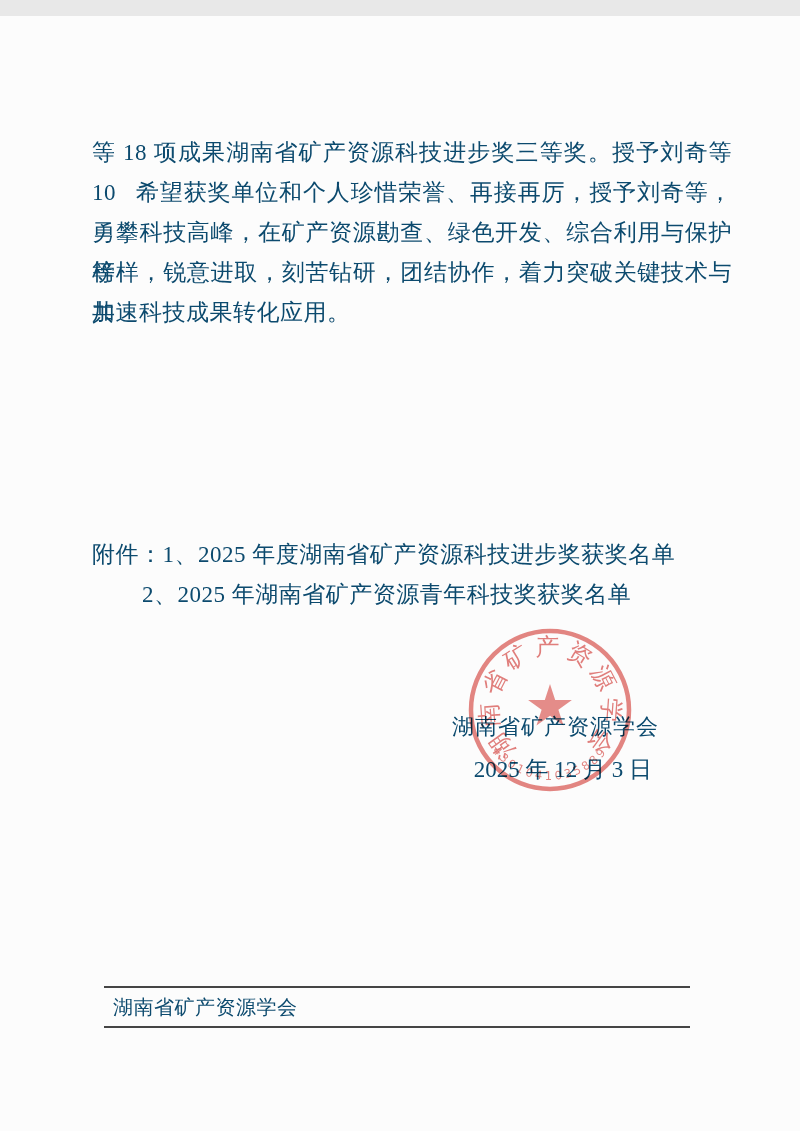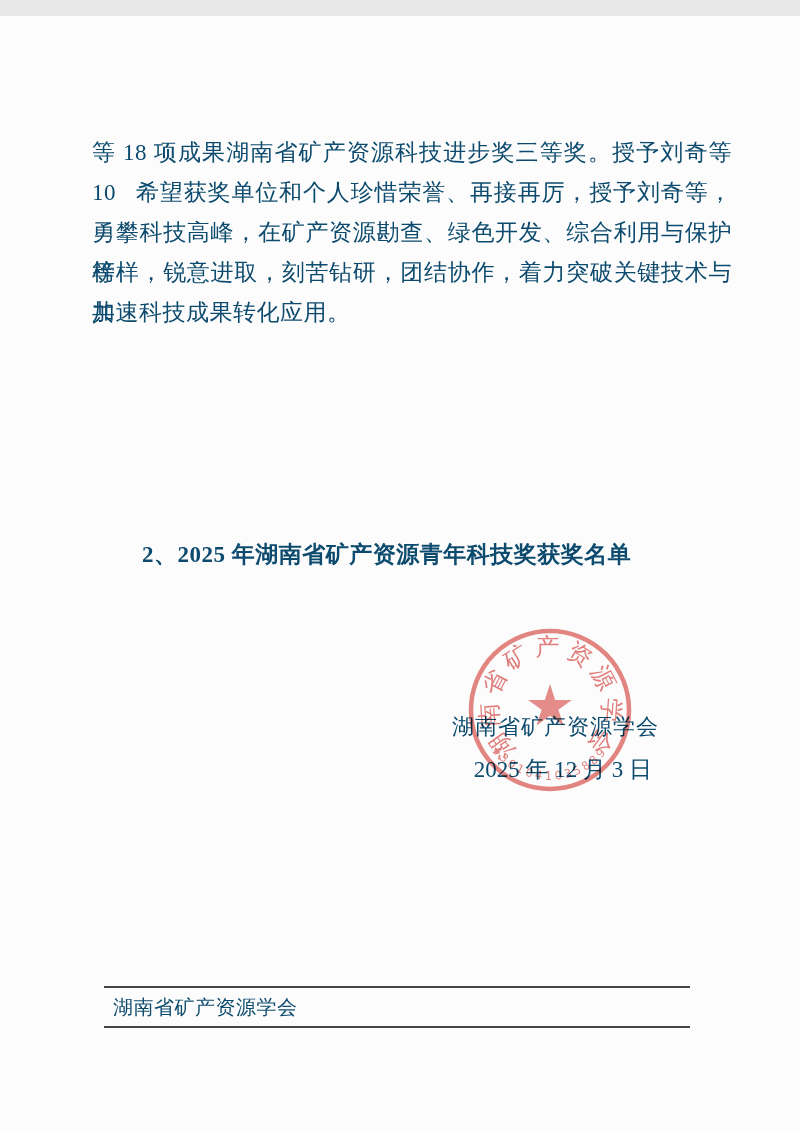--- a/index.html
+++ b/index.html
@@ -16,21 +16,21 @@
     position:absolute;left:92px;top:117px;width:640px;
     font-size:23px;line-height:40px;letter-spacing:0.5px;
   }
   .line{height:40px;white-space:nowrap;}
   .line.jl{white-space:normal;text-align:justify;text-align-last:justify;}
   .line.ind{text-indent:44px;}
   .attachments{
     position:absolute;left:92px;top:519px;width:660px;
     font-size:23px;line-height:40px;letter-spacing:0.5px;
   }
-  .attachments .line2{padding-left:50px;font-weight:bold;}
+  .attachments .line2{padding-left:50px;}
   .signature{
     position:absolute;left:452px;top:692px;width:196px;
     font-size:22px;line-height:38px;text-align:center;
     letter-spacing:1px;white-space:nowrap;
   }
   .sign-date{
     position:absolute;left:448px;top:735px;width:204px;
     font-size:23px;line-height:38px;text-align:right;white-space:nowrap;
   }
   .seal{
@@ -54,20 +54,21 @@
 
   <div class="body-text">
     <div class="line jl">等 18 项成果湖南省矿产资源科技进步奖三等奖。授予刘奇等 10</div>
     <div class="line jl ind">希望获奖单位和个人珍惜荣誉、再接再厉，授予刘奇等，</div>
     <div class="line jl">勇攀科技高峰，在矿产资源勘查、绿色开发、综合利用与保护等</div>
     <div class="line jl">榜样，锐意进取，刻苦钻研，团结协作，着力突破关键技术与共</div>
     <div class="line">加速科技成果转化应用。</div>
   </div>
 
   <div class="attachments">
+    <div class="line line1">附件：1、2025 年度湖南省矿产资源科技进步奖获奖名单</div>
     <div class="line line2">2、2025 年湖南省矿产资源青年科技奖获奖名单</div>
   </div>
 
   <div class="signature">湖南省矿产资源学会</div>
   <div class="sign-date">2025 年 12 月 3 日</div>
 
   <svg class="seal" viewBox="0 0 180 180" xmlns="http://www.w3.org/2000/svg" aria-hidden="true">
     <defs>
       <path id="sealArcTop" d="M 55.9 128.6 A 53 53 0 1 1 124.1 128.6" fill="none"></path>
       <path id="sealArcBottom" d="M 20.5 106.6 A 72 72 0 0 0 159.5 106.6" fill="none"></path>

